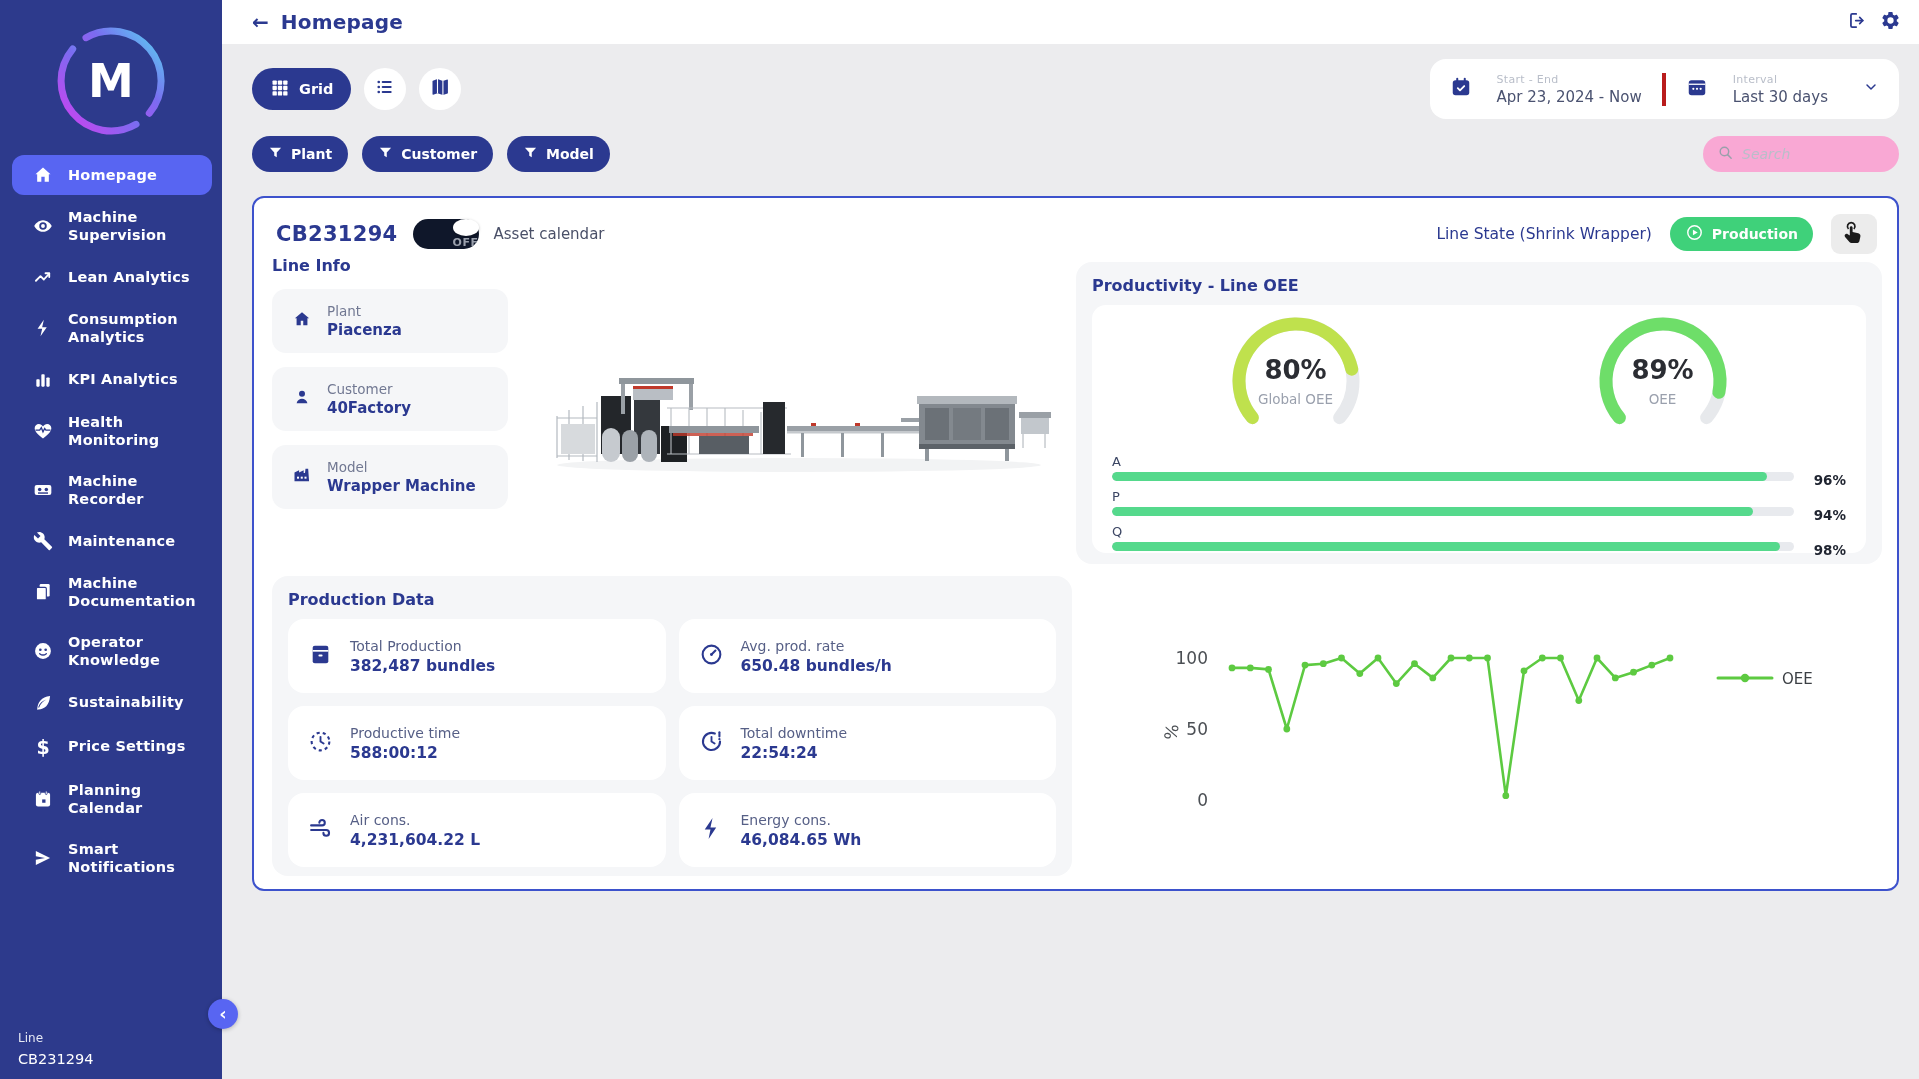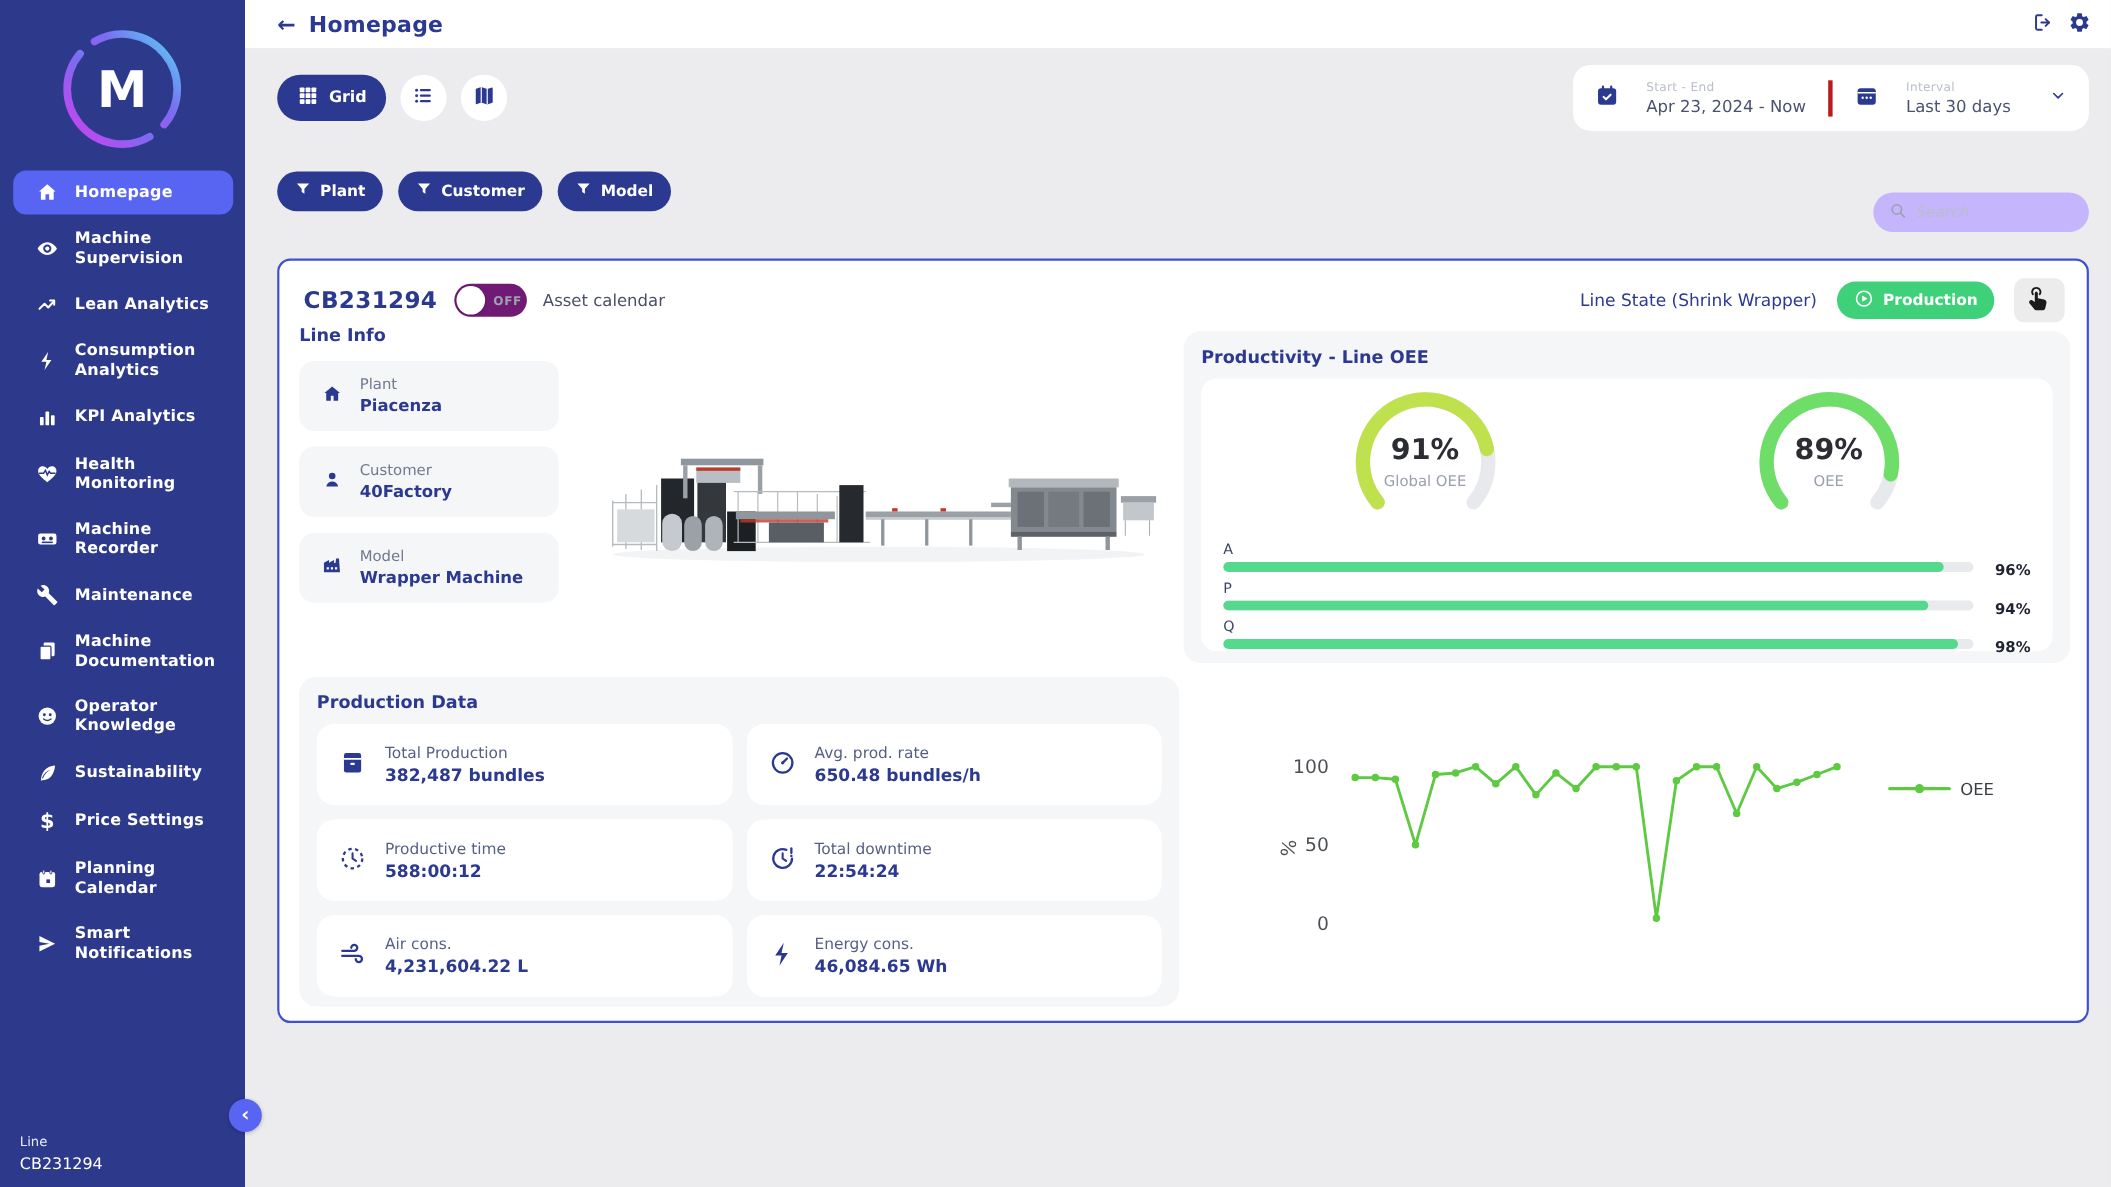--- a/index.html
+++ b/index.html
@@ -42,30 +42,30 @@
   .datebox-sec + .datebox-sec { border-left:4px solid #b91c1c;justify-content:space-between; }
   .datebox-sec svg { width:22px; height:22px; color:var(--navy,#2b3990); }
   .db-label { font-size:11px; color:#b9bec9; letter-spacing:.3px; }
   .db-value { font-size:15px; color:#4a5270; margin-top:2px; }
   .chev { color:#9aa0ab; margin-left:10px; }
   .chev svg { width:16px; height:16px; }
 
   .filters-row { display:flex; align-items:center; margin-top:16px; gap:14px; }
   .filter-pill { height:36px; border-radius:20px; background:var(--navy,#2b3990); color:#fff; display:flex; align-items:center; gap:8px; padding:0 16px; font-size:14px; font-weight:700; cursor:pointer; }
   .filter-pill svg { width:15px; height:15px; }
-  .search-pill { margin-left:auto; width:196px; height:36px; background:#c4b5fd; border-radius:20px; display:flex; align-items:center; gap:8px; padding:0 14px;margin-top:39px; }
+  .search-pill { margin-left:auto; width:196px; height:36px; background:#f9a8d4; border-radius:20px; display:flex; align-items:center; gap:8px; padding:0 14px; }
   .search-pill svg { width:17px; height:17px; color:#9aa0ab; }
   .search-pill input { border:none; outline:none; width:100%; font-size:14px; font-style:italic; color:#5a6170; background:transparent; font-family:inherit; }
   .search-pill input::placeholder { color:#b9bec9; font-style:italic; }
 
   
   .line-card { position:relative; margin-top:24px; height:695px; background:#fff; border:2px solid #3d52cc; border-radius:12px; }
   .card-header { position:absolute; left:22px; right:20px; top:16px; display:flex; align-items:center; gap:15px; }
   .line-id { font-size:21px; font-weight:800; color:var(--navy,#2b3990); letter-spacing:.3px; }
-  .toggle { width:66px; height:30px; background:#701a75; border-radius:15px; display:flex; align-items:center; cursor:pointer; }
+  .toggle { width:66px; height:30px; background:#0f172a; border-radius:15px; display:flex; align-items:flex-end; cursor:pointer;flex-direction:column; }
   .knob { width:26px; height:26px; border-radius:50%; background:#fff; margin-left:2px; box-shadow:0 1px 3px rgba(0,0,0,.25); }
   .toggle-label { font-size:11px; font-weight:700; color:#9ba1ad; letter-spacing:.5px; margin:0 0 0 8px; }
   .asset-cal { font-size:15px; color:#4a5068; }
   .header-right { margin-left:auto; display:flex; align-items:center; gap:18px; }
   .line-state { font-size:15.5px; color:var(--navy,#2b3990); }
   .status-badge { height:34px; border-radius:17px; background:var(--green,#3fd17a); color:#fff; font-size:14px; font-weight:700; display:flex; align-items:center; gap:8px; padding:0 15px; cursor:pointer; }
   .status-badge svg { width:19px; height:19px; }
   .touch-btn { width:46px; height:40px; border-radius:9px; background:#ececec; display:flex; align-items:center; justify-content:center; cursor:pointer; }
   .touch-btn svg { width:24px; height:24px; }
 
@@ -491,21 +491,21 @@
       <div class="productivity">
         <div class="section-title">Productivity - Line OEE</div>
         <div class="prod-card">
           <div class="gauges">
             <div class="gauge">
               <svg viewBox="0 0 140 140">
                   <path d="M26.34 106.64 A57 57 0 1 1 113.66 106.64" fill="none" stroke="#e7e9ec" stroke-width="13" stroke-linecap="round"></path>
                   <path d="M26.34 106.64 A57 57 0 1 1 125.75 58.15" fill="none" stroke="#bfe14d" stroke-width="13" stroke-linecap="round"></path>
                 </svg>
               <div class="gauge-center">
-                <div class="gauge-value">91%</div>
+                <div class="gauge-value">80%</div>
                 <div class="gauge-label">Global OEE</div>
               </div>
             </div>
             <div class="gauge">
               <svg viewBox="0 0 140 140">
                   <path d="M26.34 106.64 A57 57 0 1 1 113.66 106.64" fill="none" stroke="#e7e9ec" stroke-width="13" stroke-linecap="round"></path>
                   <path d="M26.34 106.64 A57 57 0 1 1 125.88 81.27" fill="none" stroke="#6ede69" stroke-width="13" stroke-linecap="round"></path>
                 </svg>
               <div class="gauge-center">
                 <div class="gauge-value">89%</div>

